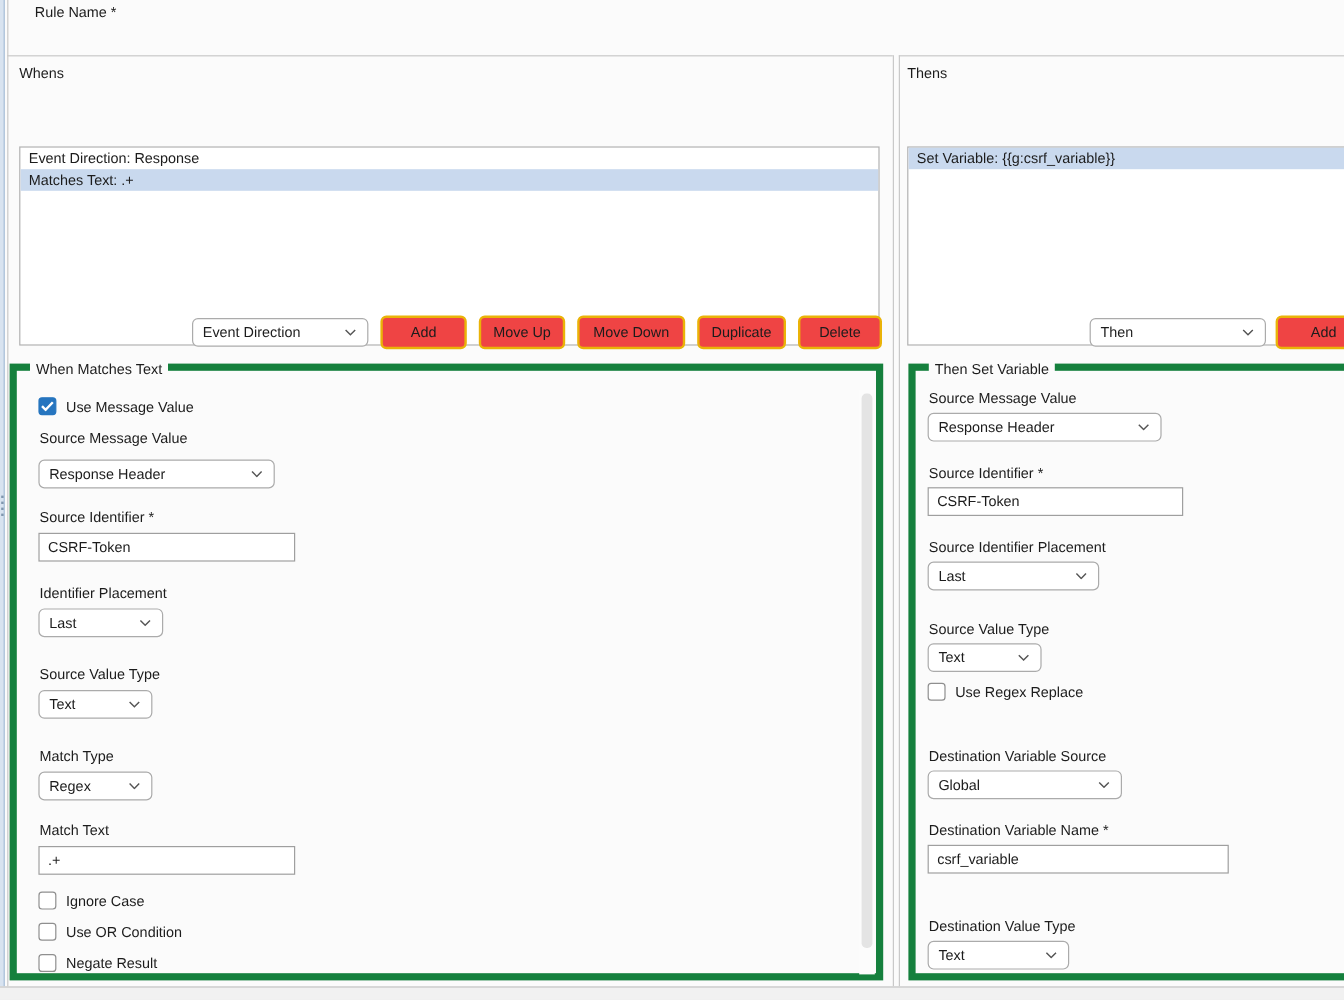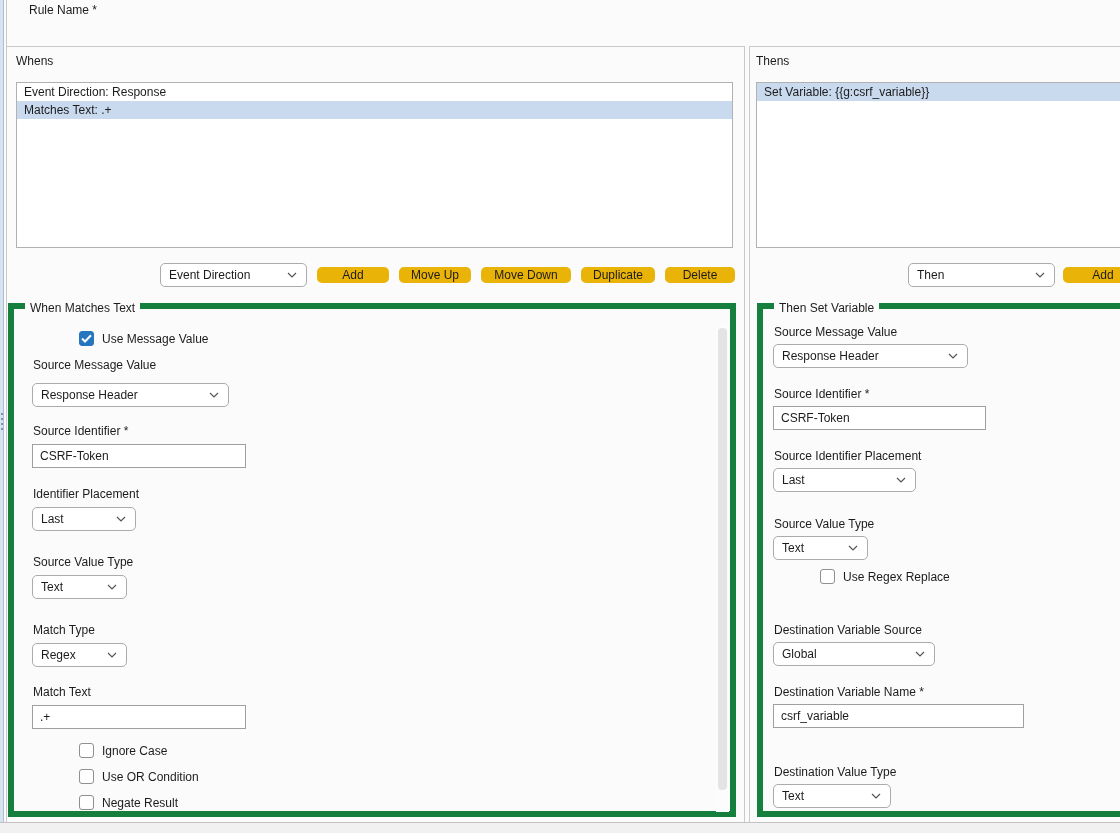--- a/index.html
+++ b/index.html
@@ -24,33 +24,33 @@
   .tinput.small { height:20px; }
 
   .combo { position:absolute; height:24px; border:1px solid #ababab; border-radius:5px;
     background:#fff; display:flex; align-items:center; justify-content:space-between;
     padding:0 9px 0 8px; cursor:default; }
   .combo.inrow { position:relative; flex:0 0 auto; }
   .combo-value { white-space:nowrap; overflow:hidden; }
   .chevron { display:flex; align-items:center; margin-left:6px; }
 
   .controls-row { position:absolute; display:flex; align-items:center; gap:10px; }
-  .btn { height:16px; border:6px solid #eab308; border-radius:5px; background:#eab308;
+  .btn { height:28px; border:2px solid #eab308; border-radius:5px; background:#ef4444;
     font:12px "Liberation Sans", sans-serif; color:#1c1c1c;
     display:flex; align-items:center; justify-content:center; flex:0 0 auto; cursor:default; }
 
-  .listbox { position:absolute; border:1px solid #b1b1b1; background:#fff; overflow:hidden; }
+  .listbox { position:absolute; border:1px solid #b1b1b1; background:#fff; overflow:hidden;margin-top:40px; }
   .list-row { height:18px; line-height:18px; padding-left:7px; white-space:nowrap; }
   .list-row.selected { background:var(--selection, #c9d9ee); }
 
   .group { position:absolute; border:6px solid #15803d;text-decoration:underline; }
   .group-title { position:absolute; top:-8px; left:11px; background:#fbfbfb;
     padding:0 5px; line-height:15px; white-space:nowrap; }
 
-  .cbrow { position:absolute; display:flex; align-items:center; gap:8px;margin-left:47px; }
+  .cbrow { position:absolute; display:flex; align-items:center; gap:8px; }
   .checkbox { width:15px; height:15px; border:1px solid #8f8f8f; border-radius:3px;
     background:#fff; display:flex; align-items:center; justify-content:center; flex:0 0 auto; }
   .checkbox .check { display:none; }
   .checkbox.checked { background:var(--accent, #2675bf); border-color:var(--accent, #2675bf); }
   .checkbox.checked .check { display:block; }
   .cb-label { white-space:nowrap; }
 
   .scrollbar { position:absolute; width:13px; background:#fcfcfc; }
   .scroll-thumb { position:absolute; left:2px; width:9px; background:#e4e4e4; border-radius:4px; }
 

